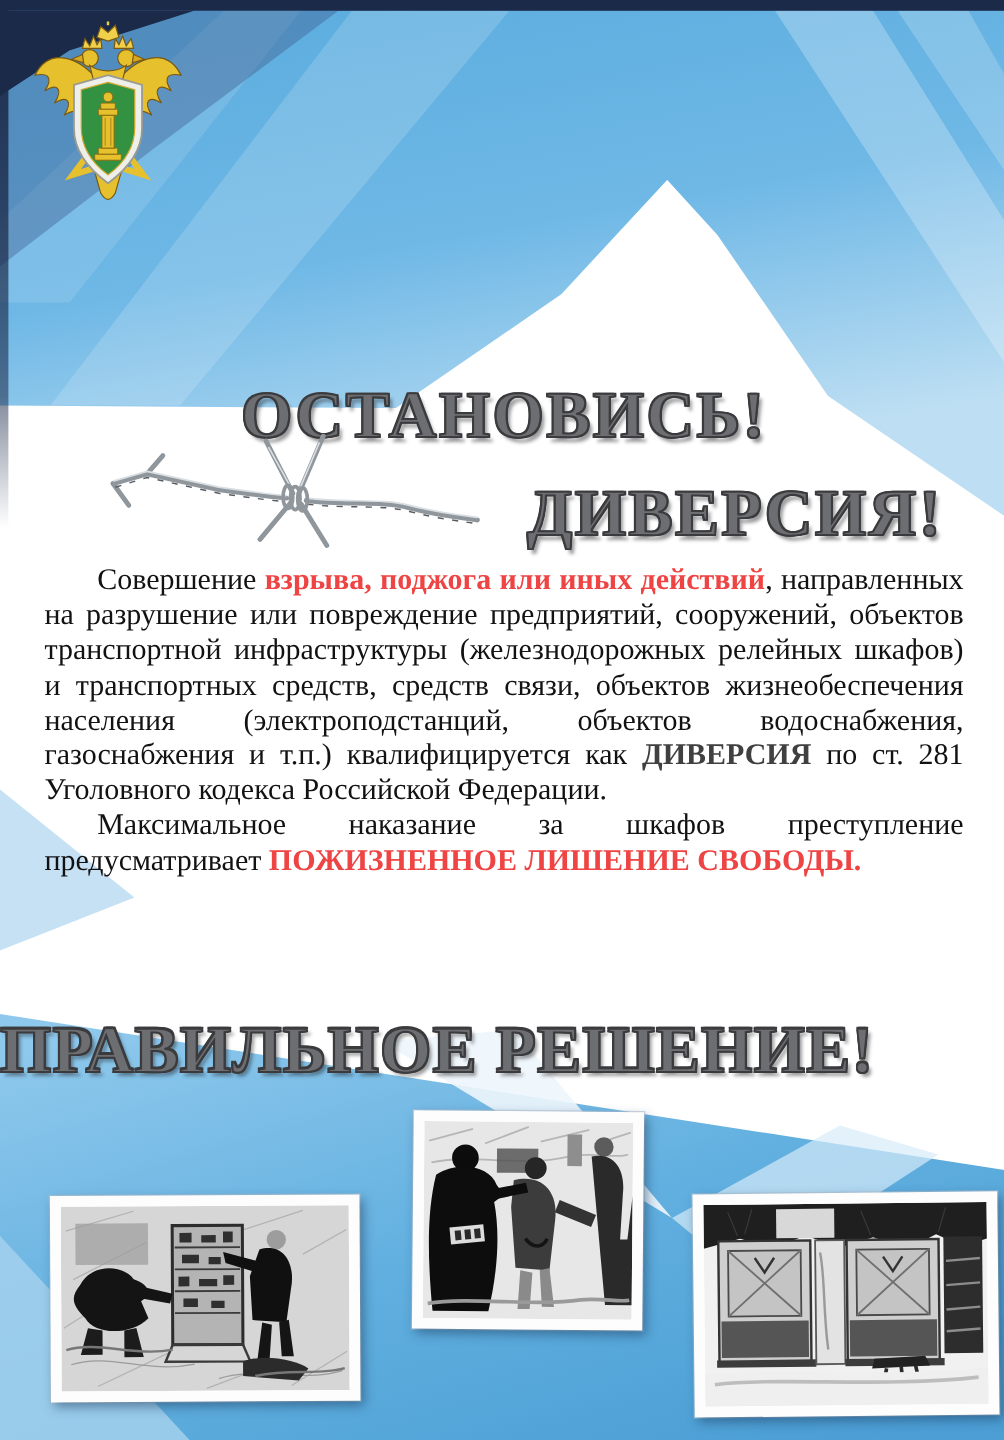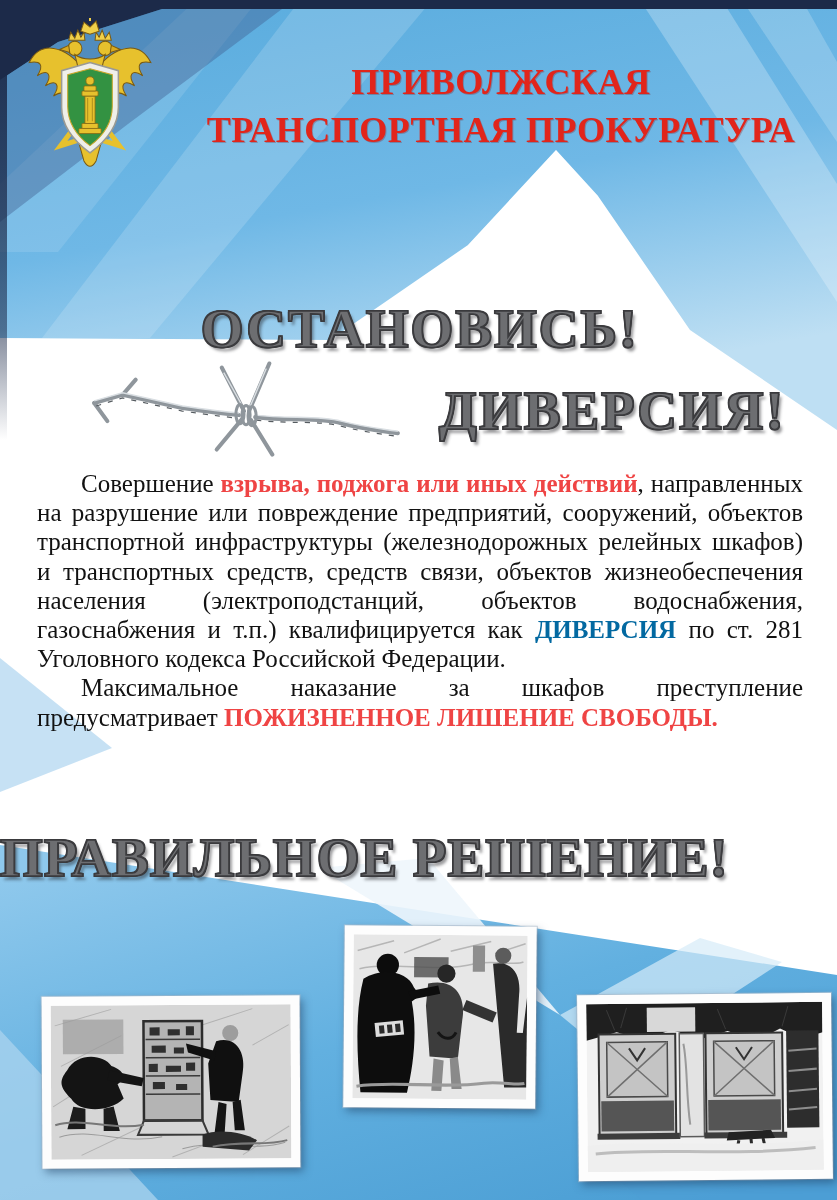--- a/index.html
+++ b/index.html
@@ -16,33 +16,34 @@
     text-shadow:1px 1px 0 rgba(130,10,10,.28);
   }
   .org-title .l1{font-size:36px;}
   .org-title .l2{font-size:36px;}
   .headline{
     position:absolute;font-weight:700;text-align:center;letter-spacing:2px;
     color:#6d6e71;-webkit-text-stroke:1.5px #3b3b3e;
     text-shadow:-1px -1px 0 #3b3b3e,1px -1px 0 #3b3b3e,-1px 1px 0 #3b3b3e,
                 1px 1px 0 #3b3b3e,3px 4px 3px rgba(35,35,40,.45);
     white-space:nowrap;
+    margin-top:17px;
   }
   .h-stop {left:110px;top:297px;width:620px;font-size:55px;}
   .h-think{left:425px;top:379px;width:375px;font-size:55px;}
   .h-dec1 {left:0;top:755px;width:837px;font-size:57px;}
   .h-dec2 {left:0;top:826px;width:688px;font-size:55px;letter-spacing:1px;}
   .wire{position:absolute;left:76px;top:350px;width:334px;height:114px;}
   .bodytext{
     position:absolute;left:37px;top:469px;width:766px;
     font-size:25px;line-height:29.2px;color:#121212;text-align:justify;
   }
   .bodytext p{margin:0;text-indent:44px;}
   .em-red{color:#ef4444;font-weight:700;}
-  .em-blue{color:#0369a1;font-weight:700;}
+  .em-blue{color:#404040;font-weight:700;}
   .photo{
     position:absolute;background:#fdfdfd;padding:9px;box-sizing:border-box;
     box-shadow:3px 4px 9px rgba(25,55,90,.5),0 0 0 1px rgba(180,195,210,.6);
   }
   .photo svg{display:block;width:100%;height:100%;}
   .photo-left {left:42px;top:996px;width:258px;height:172px;transform:rotate(-.3deg);}
   .photo-mid  {left:344px;top:926px;width:192px;height:182px;transform:rotate(.5deg);}
   .photo-right{left:578px;top:994px;width:254px;height:186px;transform:rotate(-.6deg);}
 </style>
 </head>
@@ -115,24 +116,20 @@
       <rect x="57" y="104" width="16" height="5" rx="1"></rect>
       <rect x="60" y="77" width="10" height="27"></rect>
       <rect x="57" y="72" width="16" height="5" rx="1"></rect>
       <rect x="59" y="67" width="12" height="5" rx="1"></rect>
       <circle cx="65" cy="62" r="4"></circle>
     </g>
     <line x1="62.7" y1="79" x2="62.7" y2="102" stroke="#b08f1c" stroke-width="1"></line>
     <line x1="67.3" y1="79" x2="67.3" y2="102" stroke="#b08f1c" stroke-width="1"></line>
   </svg>
 
-  <div class="org-title">
-    <div class="l1">ПРИВОЛЖСКАЯ</div>
-    <div class="l2">ТРАНСПОРТНАЯ ПРОКУРАТУРА</div>
-  </div>
 
   <div class="headline h-stop">ОСТАНОВИСЬ!</div>
   <div class="headline h-think">ДИВЕРСИЯ!</div>
 
   <svg class="wire" viewBox="0 0 330 112" aria-hidden="true">
     <g fill="none" stroke="#8f969c" stroke-width="4" stroke-linecap="round">
       <path d="M18,52 L46,44 L105,57 C140,62 150,63 161,64"></path>
       <path d="M177,66 C210,70 240,66 262,72 C285,78 305,80 318,82"></path>
       <path d="M18,52 L31,70"></path>
       <path d="M46,44 L59,29"></path>

